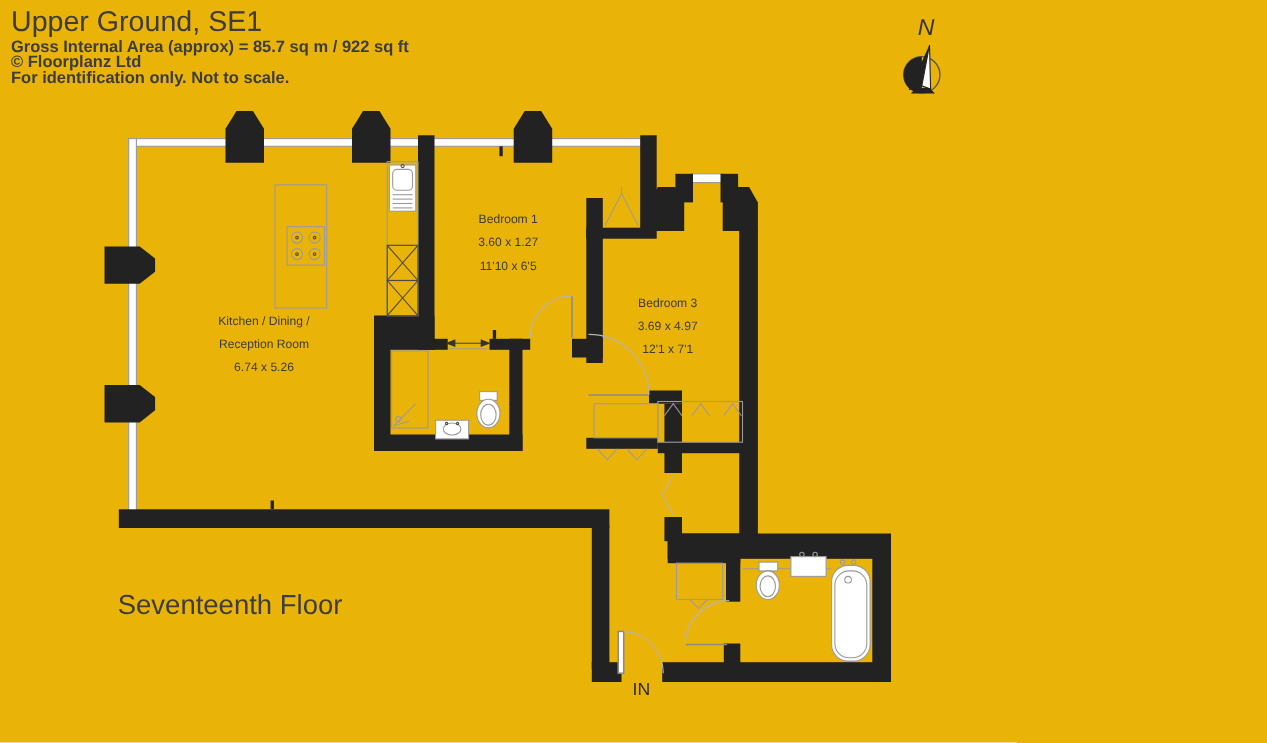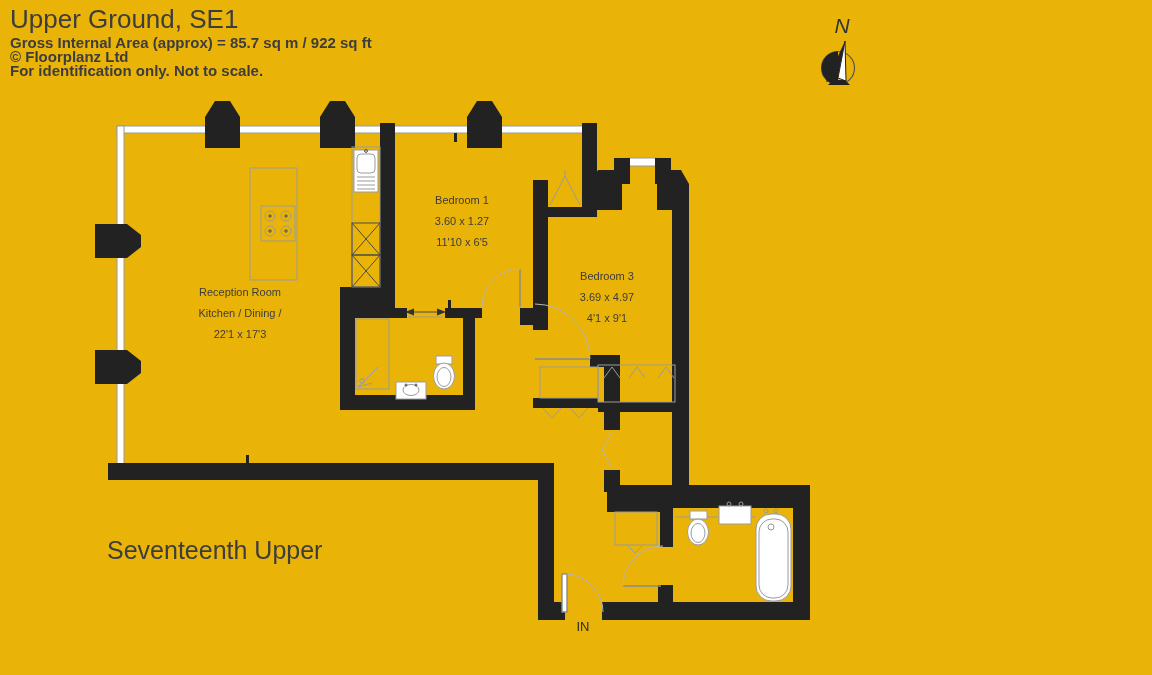--- a/index.html
+++ b/index.html
@@ -12,21 +12,21 @@
   .stage{
     position:relative;width:1152px;height:675px;background:#eab308;overflow:hidden;
     font-family:"Liberation Sans", sans-serif;color:var(--text);
   }
   .abs{position:absolute;}
   .header{left:10px;top:4px;}
   .title{font-size:26px;color:var(--text);letter-spacing:0;}
   .sub{font-size:15px;color:var(--text);line-height:13.5px;margin-top:0.5px;font-weight:bold;}
   .room-label{position:absolute;text-align:center;font-size:11px;line-height:21px;color:var(--text);}
   .floor-label{position:absolute;left:107px;top:536px;font-size:25px;color:var(--text);}
-  .in-label{position:absolute;left:558px;top:619px;width:50px;text-align:center;font-size:13px;color:#2b2b2b;}
+  .in-label{position:absolute;left:558px;top:619px;width:50px;text-align:center;font-size:16px;color:#2b2b2b;}
   .n-label{position:absolute;left:820px;top:14px;width:44px;text-align:center;font-size:21px;font-style:italic;color:#333;}
   svg{position:absolute;left:0;top:0;}
   .wall{fill:var(--wall);stroke:none;}
   .winline{fill:#ffffff;stroke:var(--window_line);stroke-width:1;}
   .fix{fill:#ffffff;stroke:var(--fixture_line);stroke-width:1;}
   .fixdark{fill:none;stroke:#4a4a4a;stroke-width:1;}
   .thin{fill:none;stroke:var(--fixture_line);stroke-width:1;}
   .door{fill:none;stroke:#b5b5b5;stroke-width:1;}
   .leaf{stroke:#8a8a8a;stroke-width:1.4;fill:#ffffff;}
 </style>
@@ -229,33 +229,33 @@
   <div class="abs header">
     <div class="title">Upper Ground, SE1</div>
     <div class="sub">Gross Internal Area (approx) = 85.7 sq m / 922 sq ft</div>
     <div class="sub">© Floorplanz Ltd</div>
     <div class="sub">For identification only. Not to scale.</div>
   </div>
 
   <div class="n-label">N</div>
 
   <div class="room-label" style="left:140px;top:282px;width:200px;">
+    <div>Kitchen / Dining /</div>
     <div>Reception Room</div>
-    <div>Kitchen / Dining /</div>
-    <div>22'1 x 17'3</div>
+    <div>6.74 x 5.26</div>
   </div>
 
   <div class="room-label" style="left:392px;top:190px;width:140px;">
     <div>Bedroom 1</div>
     <div>3.60 x 1.27</div>
     <div>11'10 x 6'5</div>
   </div>
 
   <div class="room-label" style="left:537px;top:266px;width:140px;">
     <div>Bedroom 3</div>
     <div>3.69 x 4.97</div>
-    <div>4'1 x 9'1</div>
-  </div>
-
-  <div class="floor-label">Seventeenth Upper</div>
+    <div>12'1 x 7'1</div>
+  </div>
+
+  <div class="floor-label">Seventeenth Floor</div>
   <div class="in-label">IN</div>
 
 </div>
 
 </body></html>

